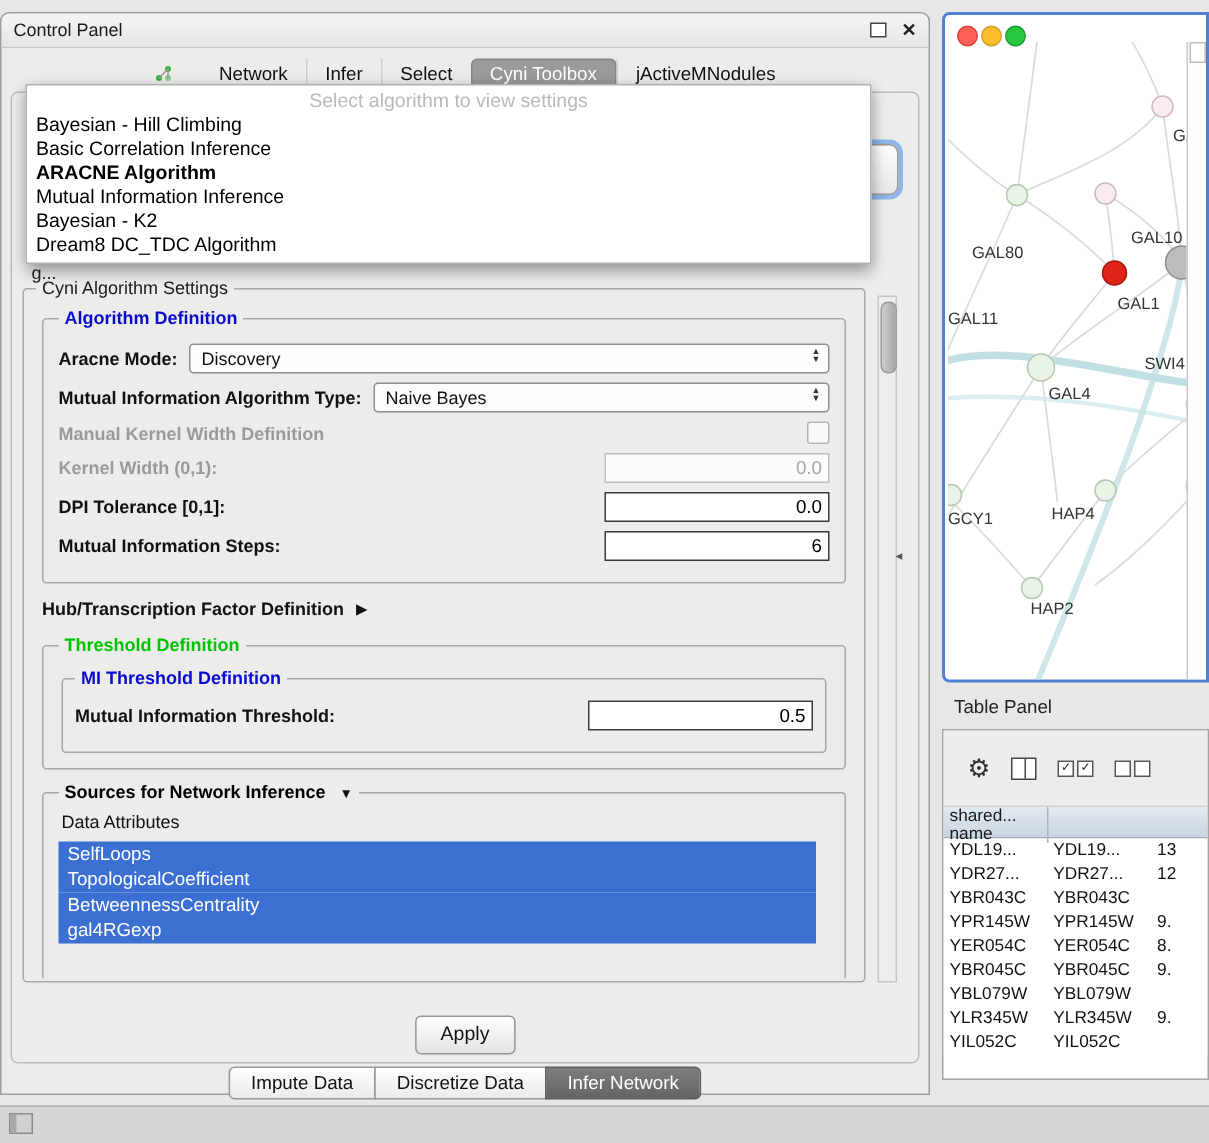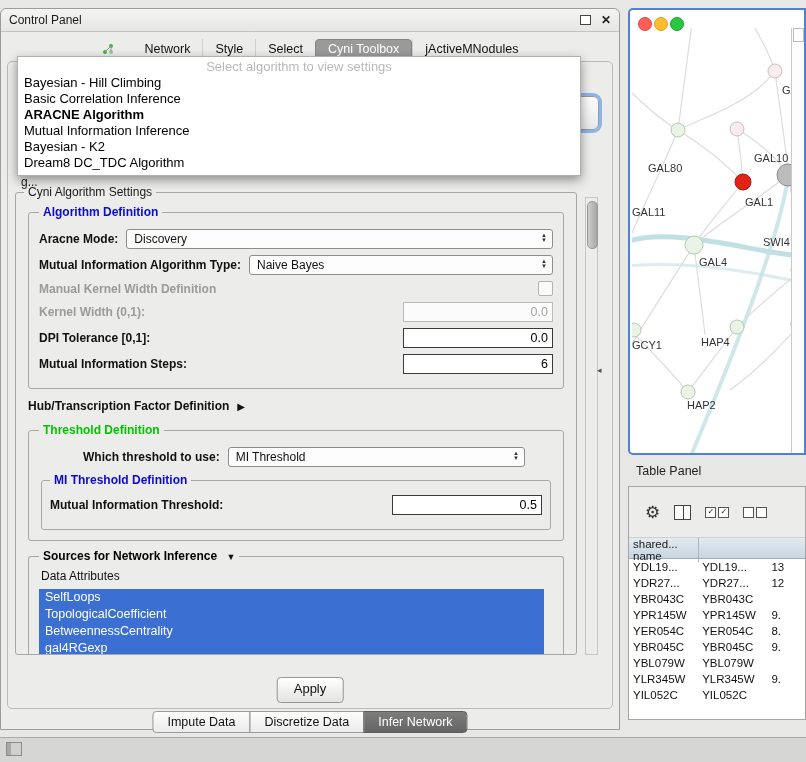--- a/index.html
+++ b/index.html
@@ -173,21 +173,21 @@
             <circle cx="3" cy="9" r="2" fill="#3db53d"></circle>
             <circle cx="9" cy="3" r="2" fill="#3db53d"></circle>
             <circle cx="9" cy="9" r="2" fill="#8fd08f"></circle>
             <line x1="3" y1="9" x2="9" y2="3" stroke="#9a9a9a"></line>
             <line x1="9" y1="9" x2="9" y2="3" stroke="#9a9a9a"></line>
           </svg>
       </span>
       <span>Network</span>
     </div>
     <div class="cp-tab">
-      <span>Style</span>
+      <span>Infer</span>
     </div>
     <div class="cp-tab">
       <span>Select</span>
     </div>
     <div class="cp-tab active">
       <span>Cyni Toolbox</span>
     </div>
     <div class="cp-tab">
       <span>jActiveMNodules</span>
     </div>
@@ -258,30 +258,20 @@
     </fieldset>
 
     <div class="hub-row">
       <span class="lbl">Hub/Transcription Factor Definition</span>
       <span class="tri">▶</span>
     </div>
 
     <fieldset class="fs-threshold">
       <legend class="legend-green">Threshold Definition</legend>
 
-      <div class="row">
-        <span class="lbl which-lbl">Which threshold to use:</span>
-        <div class="combo which-combo">
-          <span>MI Threshold</span>
-          <span class="arrows">
-              <i>▲</i>
-              <i>▼</i>
-            </span>
-        </div>
-      </div>
 
       <fieldset class="fs-mi">
         <legend class="legend-blue">MI Threshold Definition</legend>
         <div class="row">
           <span class="lbl">Mutual Information Threshold:</span>
           <input class="tin" value="0.5" style="">
         </div>
       </fieldset>
     </fieldset>
 

